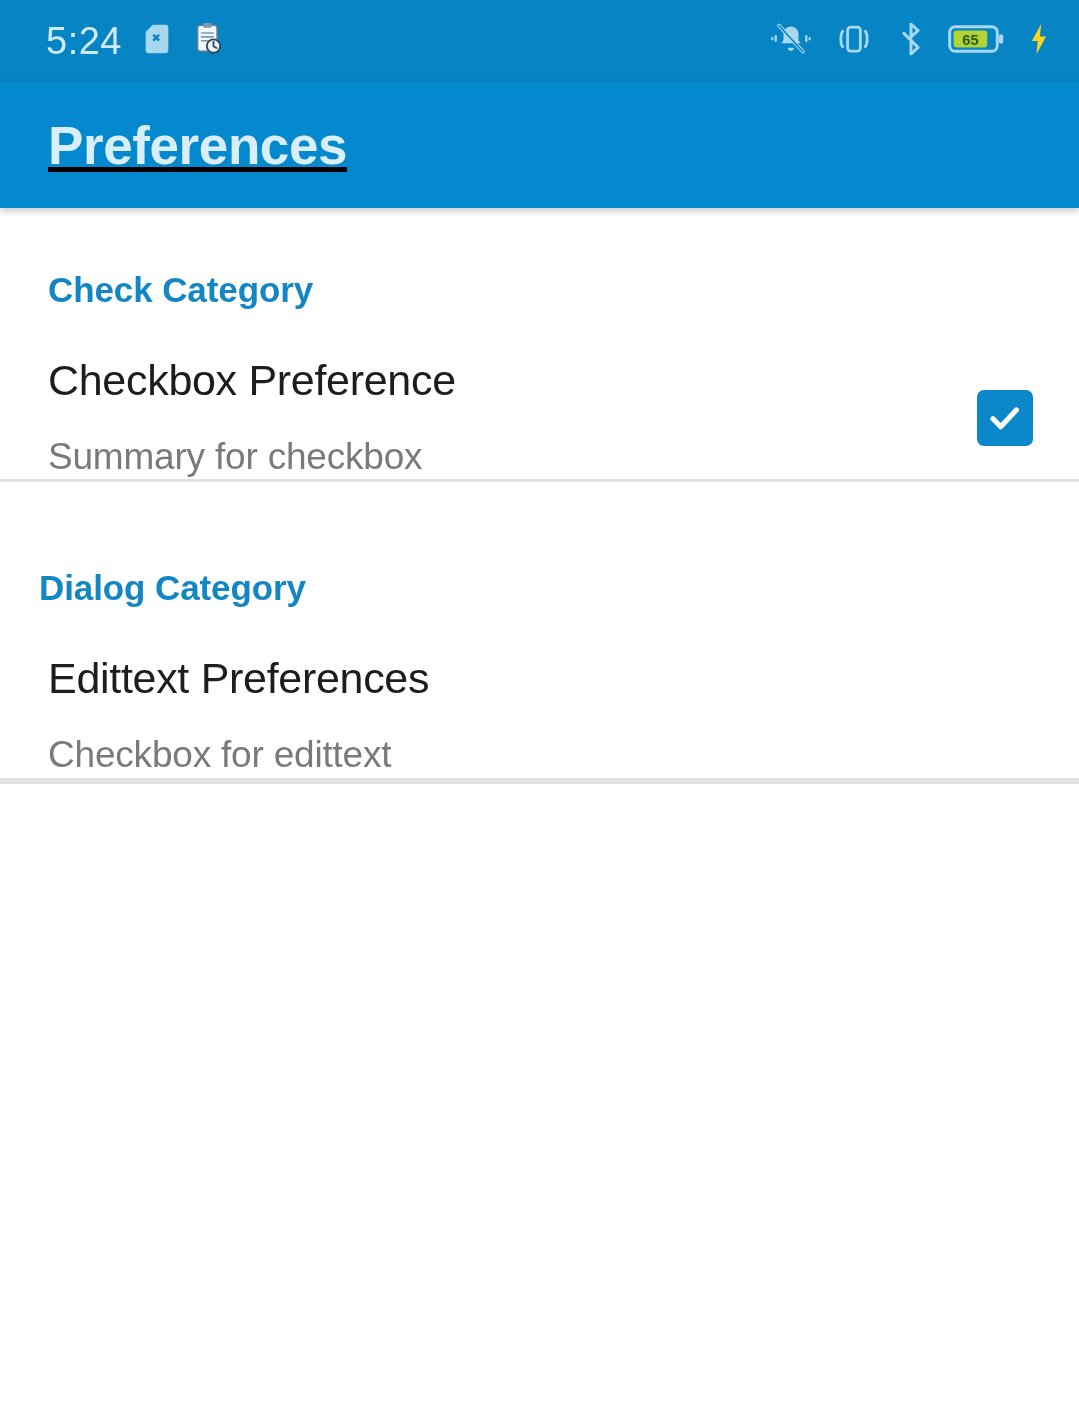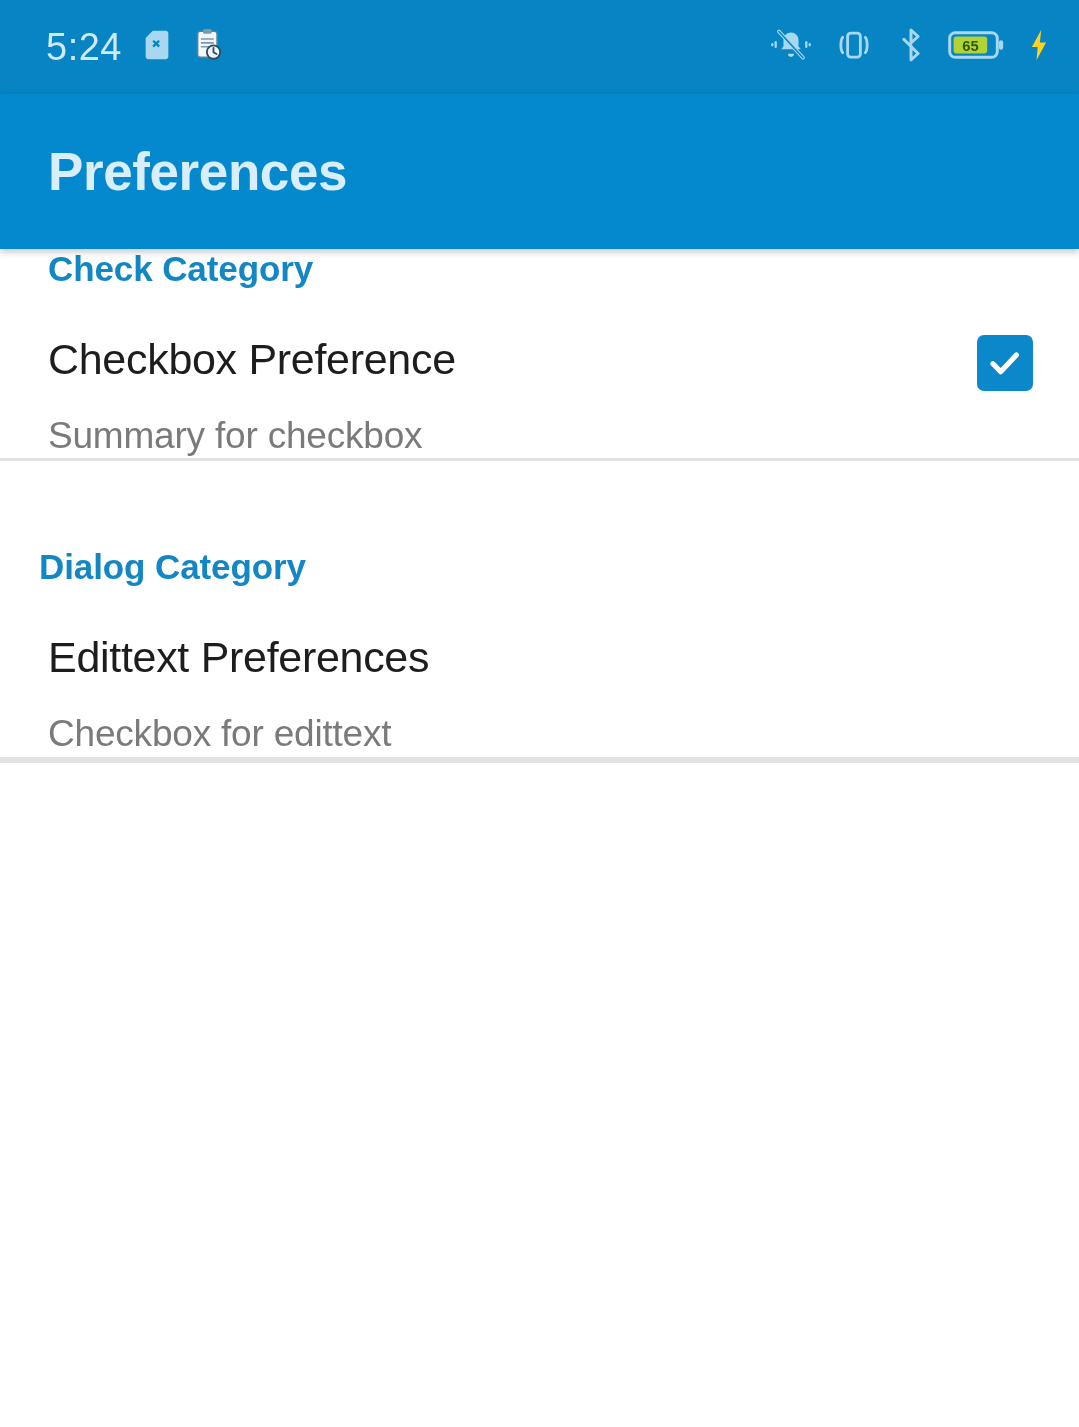--- a/index.html
+++ b/index.html
@@ -11,21 +11,21 @@
     width: 1079px;
     height: 1427px;
     overflow: hidden;
     font-family: "Liberation Sans", sans-serif;
     -webkit-font-smoothing: antialiased;
   }
 
   
   .status-bar {
     position: relative;
-    height: 94px;
+    height: 82px;
     background: #0684c4;
     display: flex;
     align-items: center;
     justify-content: space-between;
     padding: 0 28px 0 46px;
     box-sizing: border-box;
   }
   .status-left {
     display: flex;
     align-items: center;
@@ -40,29 +40,30 @@
   }
   .status-right {
     display: flex;
     align-items: center;
     gap: 23px;
   }
   .sicon { display: block; }
 
   
   .toolbar {
-    height: 155px;
+    height: 126px;
     background: #0589ce;
     display: flex;
     align-items: center;
     padding-left: 48px;
     box-sizing: border-box;
     position: relative;
     z-index: 5;
     box-shadow: 0 3px 7px rgba(0,0,0,0.22);
+    text-decoration: underline;
   }
   .toolbar-title {
     color: #d8eefa;
     font-size: 53px;
     font-weight: 700;
     letter-spacing: -0.4px;
     line-height: 1;
   }
 
   
@@ -73,26 +74,26 @@
     overflow: hidden;
   }
 
   .category-header {
     color: #1387c4;
     font-size: 35px;
     font-weight: 700;
     padding-left: 48px;
     letter-spacing: -0.1px;
   }
-  .cat-check  { padding-bottom: 0; }
+  .cat-check  { padding-top: 62px; padding-bottom: 0; }
   .cat-dialog { padding-top: 0; padding-left: 39px; }
 
   .pref-row {
     display: flex;
-    align-items: flex-start;
+    align-items: center;
     padding: 0 46px 0 48px;
     box-sizing: border-box;
     min-height: 112px;
   }
   .pref-text { flex: 1 1 auto; min-width: 0; }
   .pref-title {
     color: #1d1d1d;
     font-size: 43px;
     font-weight: 400;
     line-height: 1.16;

